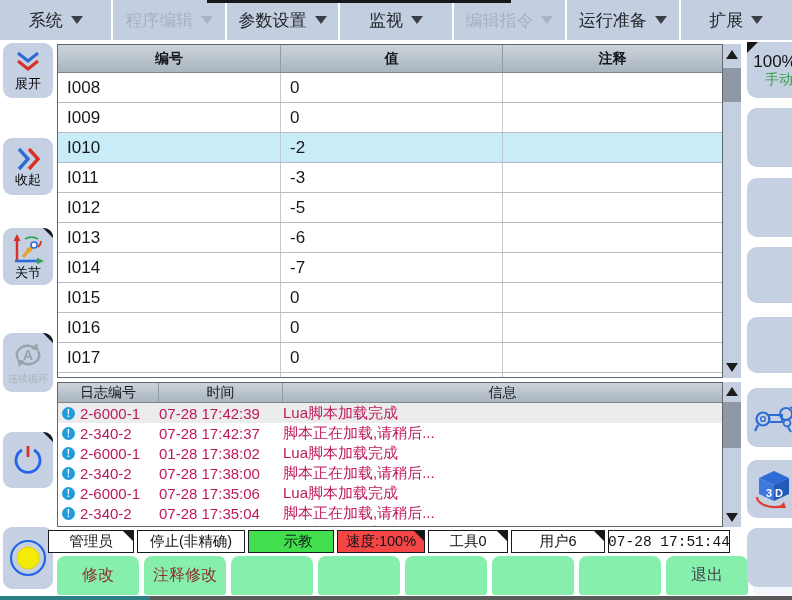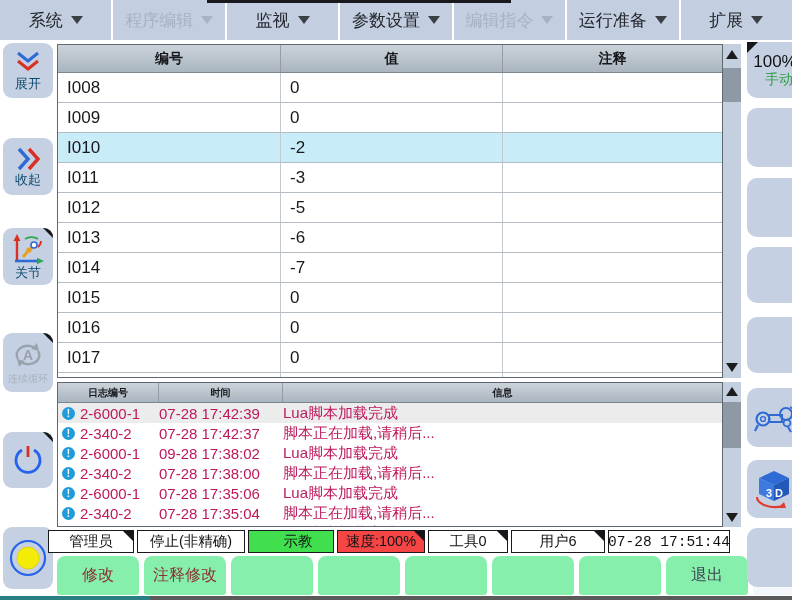--- a/index.html
+++ b/index.html
@@ -13,40 +13,40 @@
                font-size:17px; color:#23262b; border-right:2px solid #ffffff; cursor:default; }
   .menu-item:last-child { border-right:none; }
   .menu-item .caret { width:0; height:0; border-left:6px solid transparent; border-right:6px solid transparent; border-top:8px solid #3a3f46; }
   .menu-item.disabled { color:#a8b2c3; }
   .menu-item.disabled .caret { border-top-color:#a8b2c3; }
   .top-dropline { position:absolute; left:207px; top:0; width:304px; height:3px; background:#17191c; }
 
   
   .side-btn { position:absolute; left:3px; width:50px; background:#c5d0e2; border-radius:9px;
               display:flex; flex-direction:column; align-items:center; justify-content:center; overflow:hidden; }
-  .side-btn .lbl { font-size:13px; color:#0c4a6e; line-height:15px; white-space:nowrap; }
+  .side-btn .lbl { font-size:13px; color:#000000; line-height:15px; white-space:nowrap; }
   .side-btn.disabled .lbl { color:#a9b1bd; font-size:10px; }
   .corner-tr { position:absolute; top:0; right:0; width:0; height:0; border-top:10px solid #15171a; border-left:10px solid transparent; }
   .corner-tl { position:absolute; top:0; left:0; width:0; height:0; border-top:11px solid #15171a; border-right:11px solid transparent; }
 
   
   .vtable { position:absolute; left:57px; top:44px; width:666px; height:334px; border:1px solid #5f6870; background:#fff; overflow:hidden; }
   .vhead { display:flex; height:28px; background:linear-gradient(#ccd3da,#a9b5bf); border-bottom:1px solid #7d858d; }
   .vhead .hc { font-size:14px; font-weight:bold; color:#16181b; display:flex; align-items:center; justify-content:center; border-right:1px solid #939ba4; }
   .vhead .hc:last-child { border-right:none; }
   .c1 { width:223px; } .c2 { width:222px; } .c3 { width:219px; flex:1; }
   .vrow { display:flex; height:30px; background:#fff; border-bottom:1px solid #b5bcc4; }
   .vrow.selected { background:#c9ecf9; }
   .vrow .vc { font-size:17px; color:#17191c; display:flex; align-items:center; padding-left:9px; border-right:1px solid #c3c9cf; }
   .vrow .vc:last-child { border-right:none; }
 
   
   .ltable { position:absolute; left:57px; top:382px; width:666px; height:145px; border:1px solid #5f6870; background:#fff; overflow:hidden; }
   .lhead { display:flex; height:20px; background:linear-gradient(#ccd3da,#a9b5bf); border-bottom:1px solid #7d858d; }
-  .lhead .hc { font-size:10px; font-weight:bold; color:#16181b; display:flex; align-items:center; justify-content:center; border-right:1px solid #939ba4; }
+  .lhead .hc { font-size:14px; font-weight:normal; color:#16181b; display:flex; align-items:center; justify-content:center; border-right:1px solid #939ba4; }
   .lhead .hc:last-child { border-right:none; }
   .l1 { width:101px; } .l2 { width:124px; } .l3 { flex:1; }
   .lrow { display:flex; height:20px; align-items:center; background:#fff; font-size:15px; color:#be185d; }
   .lrow.selected { background:#ececec; }
   .log-icon { width:13px; height:13px; border-radius:50%; background:#1e9cdc; color:#fff; font-size:10px; font-weight:bold;
               display:inline-flex; align-items:center; justify-content:center; margin:0 5px 0 4px; flex:none; }
   .log-icon::before { content:"!"; }
   .lrow .lc1 { width:79px; } .lrow .lc2 { width:124px; } .lrow .lc3 { flex:1; white-space:nowrap; overflow:hidden; }
 
   
@@ -92,26 +92,26 @@
         <span>系统</span>
         <span class="caret"></span>
       </div>
 
       <div class="menu-item disabled">
         <span>程序编辑</span>
         <span class="caret"></span>
       </div>
 
       <div class="menu-item">
+        <span>参数设置</span>
+        <span class="caret"></span>
+      </div>
+
+      <div class="menu-item">
         <span>监视</span>
-        <span class="caret"></span>
-      </div>
-
-      <div class="menu-item">
-        <span>参数设置</span>
         <span class="caret"></span>
       </div>
 
       <div class="menu-item disabled">
         <span>编辑指令</span>
         <span class="caret"></span>
       </div>
 
       <div class="menu-item">
         <span>运行准备</span>
@@ -284,21 +284,21 @@
         <div class="lrow">
           <span class="log-icon"></span>
           <span class="lc1">2-340-2</span>
           <span class="lc2">07-28 17:42:37</span>
           <span class="lc3">脚本正在加载,请稍后...</span>
         </div>
 
         <div class="lrow">
           <span class="log-icon"></span>
           <span class="lc1">2-6000-1</span>
-          <span class="lc2">09-28 17:38:02</span>
+          <span class="lc2">01-28 17:38:02</span>
           <span class="lc3">Lua脚本加载完成</span>
         </div>
 
         <div class="lrow">
           <span class="log-icon"></span>
           <span class="lc1">2-340-2</span>
           <span class="lc2">07-28 17:38:00</span>
           <span class="lc3">脚本正在加载,请稍后...</span>
         </div>
 

